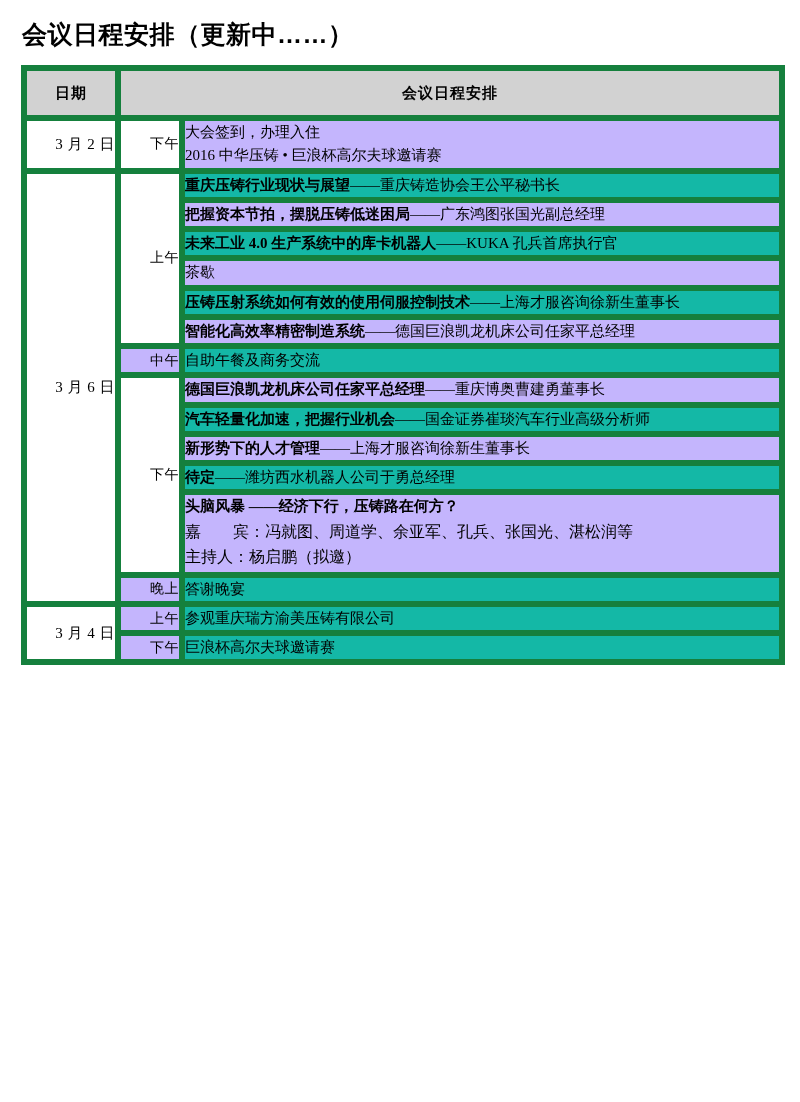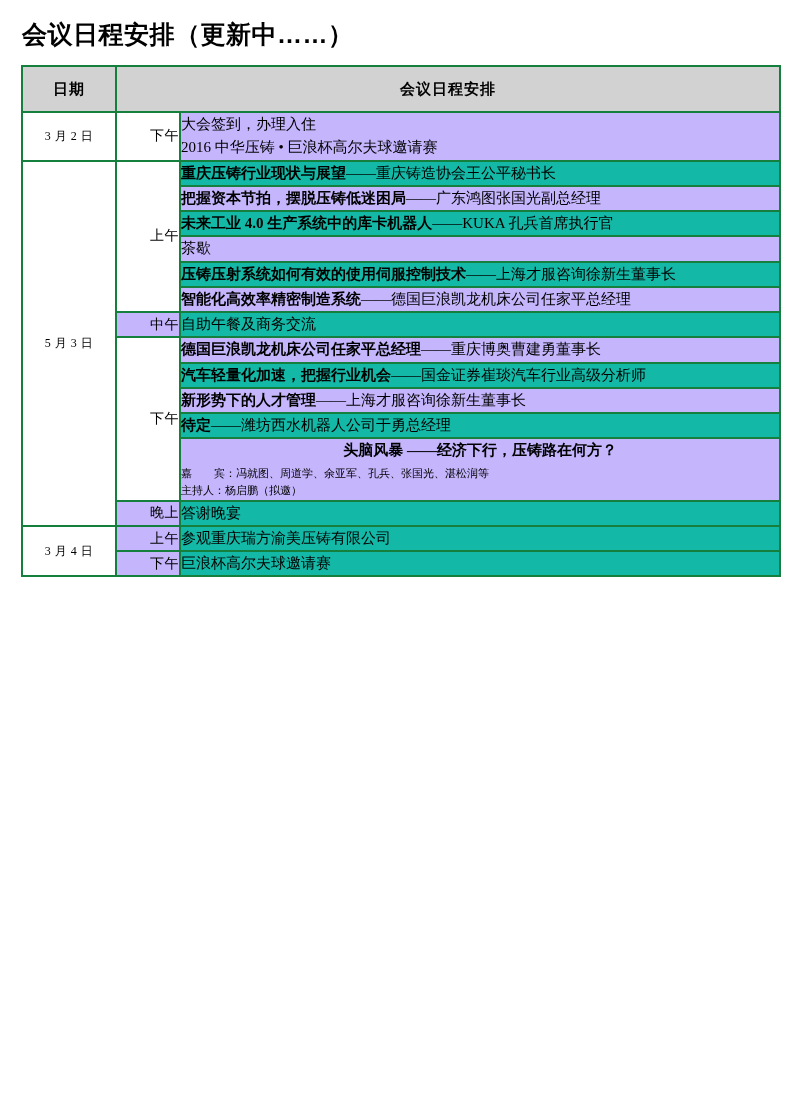--- a/index.html
+++ b/index.html
@@ -29,71 +29,71 @@
     padding: 18px 0 14px 22px;
   }
   table.schedule {
     border-collapse: collapse;
     table-layout: fixed;
     width: 758px;
     margin-left: 21px;
     border: 1px solid #000;
   }
   table.schedule td, table.schedule th {
-    border: 2px solid #15803d;
+    border: 6px solid #15803d;
     vertical-align: middle;
     padding: 0;
   }
   col.c-date { width: 94px; }
   col.c-period { width: 64px; }
   col.c-content { width: 600px; }
 
   .hdr {
     background: #d2d2d2;
     text-align: center;
     font-family: "Liberation Sans", "DejaVu Sans", sans-serif;
     font-weight: bold;
     font-size: 15px;
     height: 44px;
     letter-spacing: 1px;
   }
   .cell-date {
-    text-align: center;
-    font-size: 12px;
+    text-align: right;
+    font-size: 15px;
     letter-spacing: 0.5px;
   }
   .cell-period {
     text-align: right;
     font-size: 14px;
     letter-spacing: 0.5px;
   }
   .cell-content {
     padding: 9px 0 9px 14px;
     font-size: 15px;
     line-height: 1.55;
   }
   .shade-grey { background: #14b8a6; }
   .shade-white { background: #c4b5fd; }
   .line { display: block; }
   .sub-line {
     display: block;
-    font-size: 11px;
+    font-size: 16px;
     line-height: 1.6;
+    font-family: Liberation Mono, monospace;
   }
   .spk {
     font-weight: normal;
   }
   .topic {
     font-weight: bold;
   }
   .brainstorm-title {
     font-weight: bold;
     display: block;
     margin-bottom: 2px;
-    text-align: center;
   }
 </style>
 </head>
 <body>
 
 <div class="page">
 
   <div class="doc-title">会议日程安排（更新中……）</div>
 
   <table class="schedule">
@@ -111,21 +111,21 @@
       <tr>
         <td class="cell-date" rowspan="1">3 月 2 日</td>
         <td class="cell-period" rowspan="1">下午</td>
         <td class="cell-content shade-white">
           <span class="line">大会签到，办理入住</span>
           <span class="line">2016 中华压铸 • 巨浪杯高尔夫球邀请赛</span>
         </td>
       </tr>
 
       <tr>
-        <td class="cell-date" rowspan="13">5 月 3 日</td>
+        <td class="cell-date" rowspan="13">3 月 6 日</td>
         <td class="cell-period" rowspan="6">上午</td>
         <td class="cell-content shade-grey">
           <span class="topic">重庆压铸行业现状与展望</span><span class="spk">——重庆铸造协会王公平秘书长</span>
         </td>
       </tr>
       <tr>
         <td class="cell-content shade-white">
           <span class="topic">把握资本节拍，摆脱压铸低迷困局</span><span class="spk">——广东鸿图张国光副总经理</span>
         </td>
       </tr>

